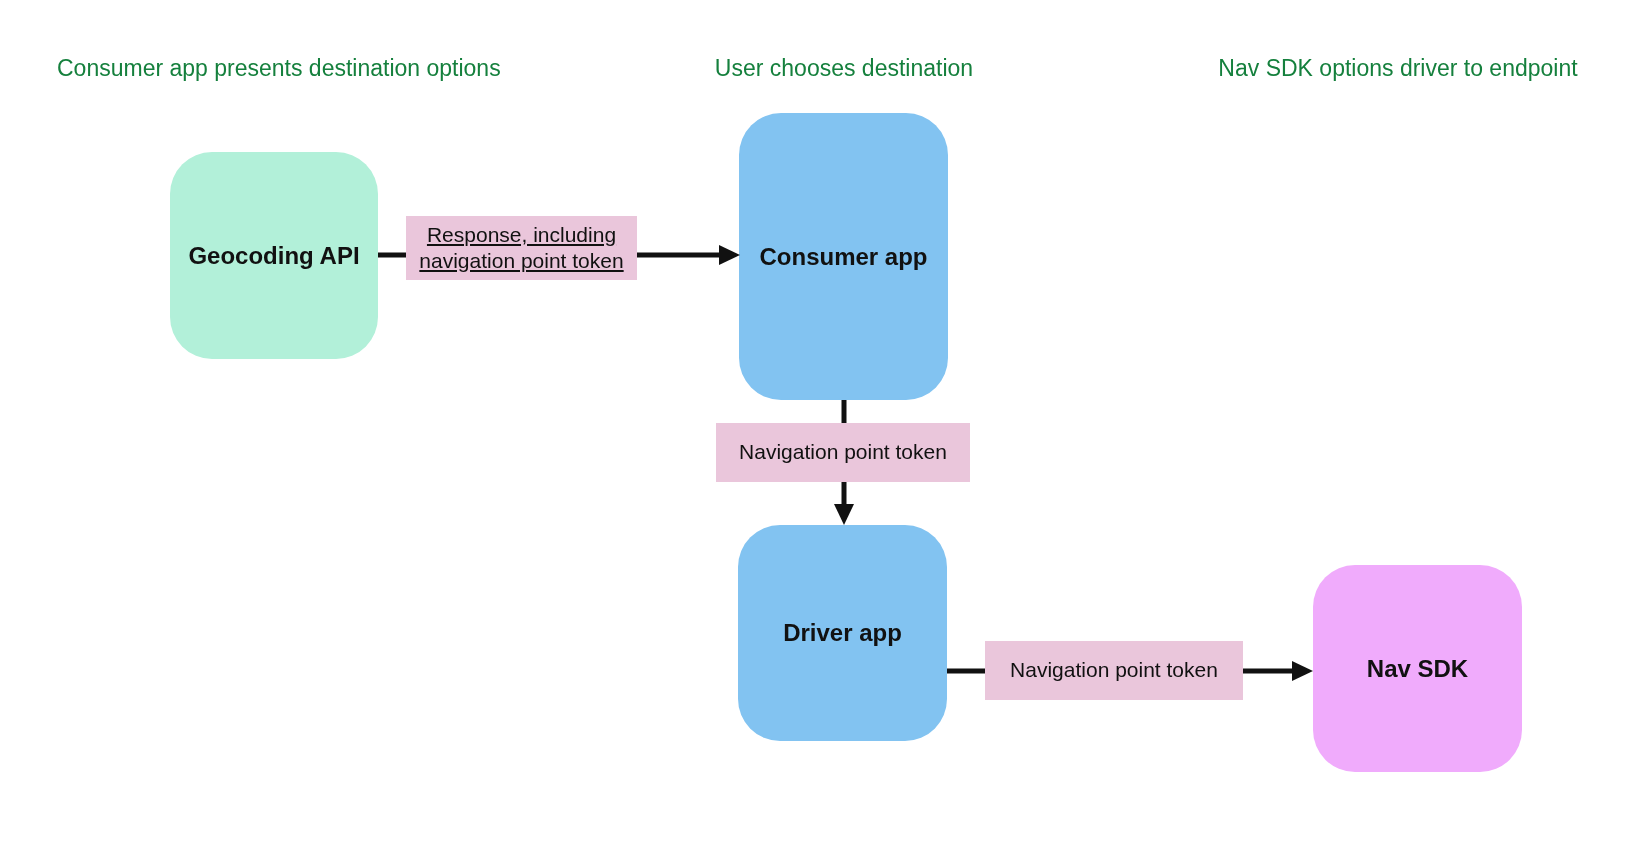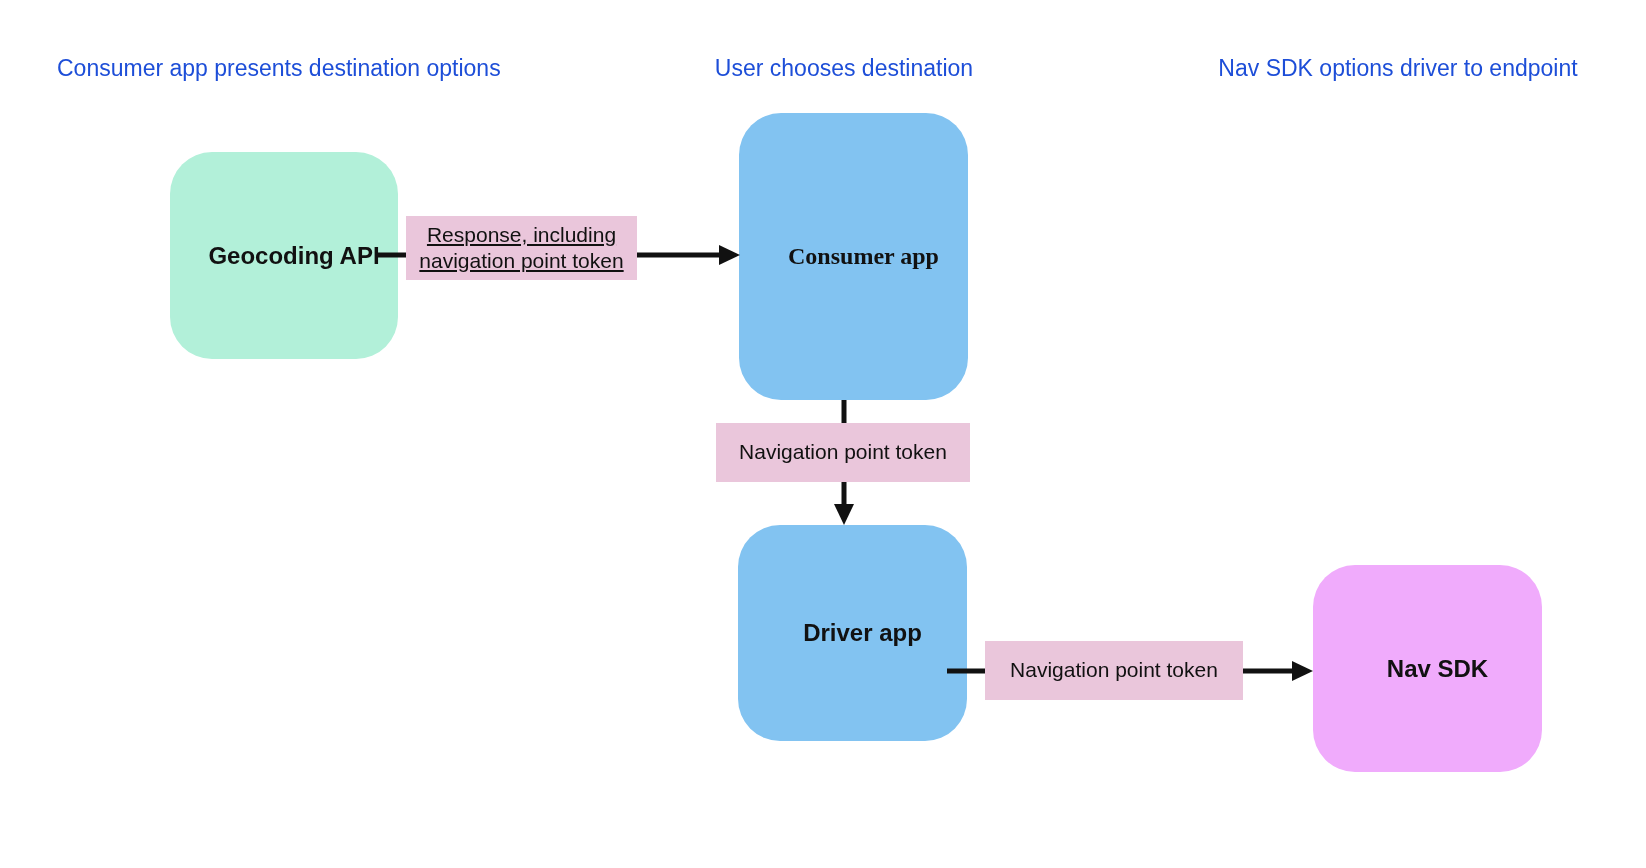--- a/index.html
+++ b/index.html
@@ -14,39 +14,38 @@
     background: #ffffff;
     font-family: "Liberation Sans", "DejaVu Sans", sans-serif;
     color: #111111;
     overflow: hidden;
   }
   .stage-heading {
     position: absolute;
     top: 55px;
     font-size: 23px;
     font-weight: 400;
-    color: #1d4ed8;
+    color: #15803d;
     white-space: nowrap;
   }
   .stage-heading.centered {
     transform: translateX(-50%);
   }
   #stage-heading-1 { left: 57px; }
   #stage-heading-2 { left: 844px; }
   #stage-heading-3 { left: 1398px; }
 
   .node {
     position: absolute;
     border-radius: 42px;
     display: flex;
     align-items: center;
     justify-content: center;
     text-align: center;
     z-index: 1;
-    padding-left: 20px;
   }
   .node .node-label {
     font-size: 24px;
     font-weight: 700;
     color: #111111;
   }
   #node-geocoding-api { left: 170px;  top: 152px; width: 208px; height: 207px; }
   #node-consumer-app  { left: 739px;  top: 113px; width: 209px; height: 287px; }
   #node-driver-app    { left: 738px;  top: 525px; width: 209px; height: 216px; }
   #node-nav-sdk       { left: 1313px; top: 565px; width: 209px; height: 207px; }
@@ -91,21 +90,21 @@
   <div class="stage-heading" id="stage-heading-1">Consumer app presents destination options</div>
 
   <div class="stage-heading centered" id="stage-heading-2">User chooses destination</div>
 
   <div class="stage-heading centered" id="stage-heading-3">Nav SDK options driver to endpoint</div>
 
   <div class="node" id="node-geocoding-api" style="background-color: rgb(178, 240, 217);">
     <span class="node-label">Geocoding API</span>
   </div>
 
-  <div class="node" id="node-consumer-app" style="background-color: rgb(130, 195, 241); font-family: Liberation Serif, serif;">
+  <div class="node" id="node-consumer-app" style="background-color: rgb(130, 195, 241);">
     <span class="node-label">Consumer app</span>
   </div>
 
   <div class="node" id="node-driver-app" style="background-color: rgb(130, 195, 241);">
     <span class="node-label">Driver app</span>
   </div>
 
   <div class="node" id="node-nav-sdk" style="background-color: #f0abfc;">
     <span class="node-label">Nav SDK</span>
   </div>

